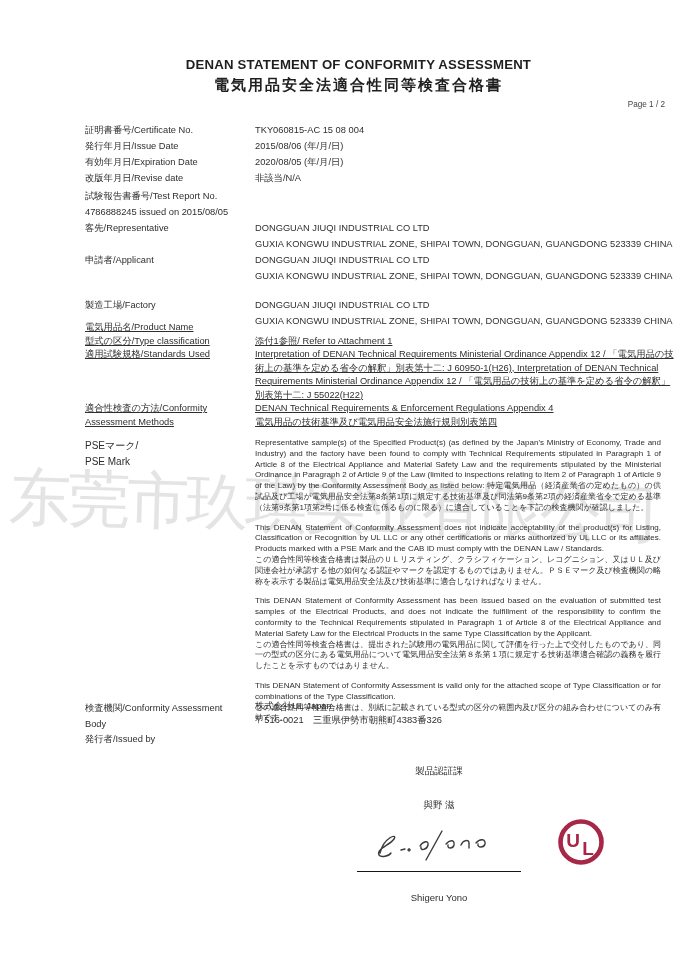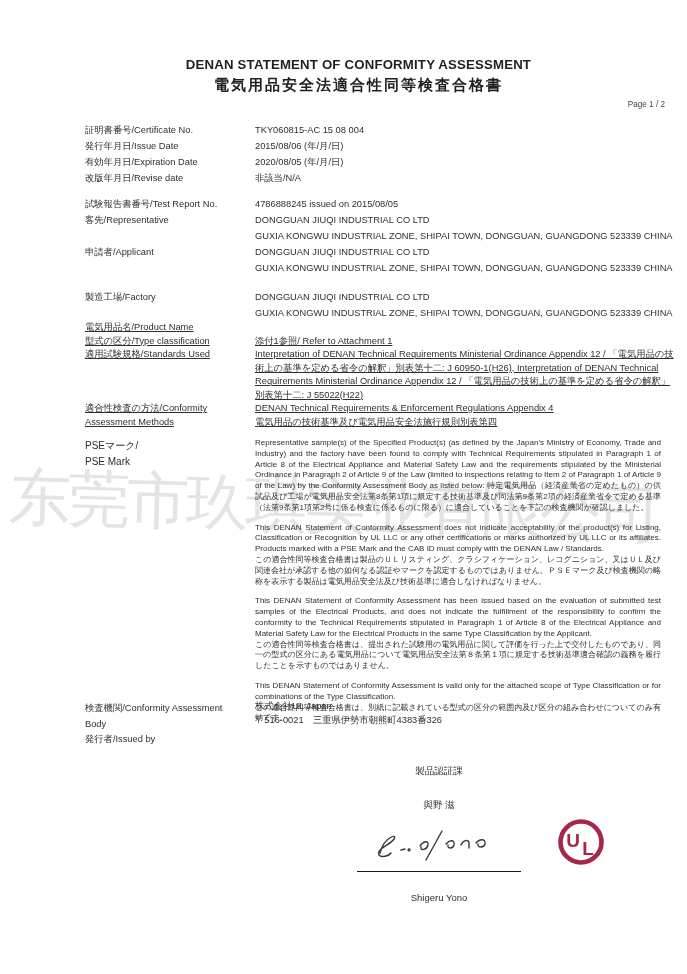--- a/index.html
+++ b/index.html
@@ -28,21 +28,21 @@
   }
 
   .layer{position:relative;z-index:1;}
 
   
   .block{position:absolute;left:85px;width:592px;}
   .row{display:flex;align-items:flex-start;}
   .lbl{width:170px;flex:none;font-size:9.3px;line-height:16px;white-space:pre-line;}
   .val{flex:1;font-size:9.3px;line-height:16px;white-space:pre-line;}
   #block-a{top:122px;}
-  #block-a .r4{margin-top:10px;}
+  #block-a .r4{margin-top:2px;flex-direction:column;}
   #block-a .r6{}
   #block-a .r7{margin-top:13px;}
   #block-b{top:321px;text-decoration:underline;}
   #block-b .lbl,#block-b .val{line-height:13.5px;}
 
   
   #block-c{top:438px;}
   .pse-lblcell{width:170px;flex:none;}
   .pse-lbl{font-size:10px;line-height:15.5px;}
   .pse-mark{margin-top:40px;margin-left:0;width:62px;text-align:center;}

